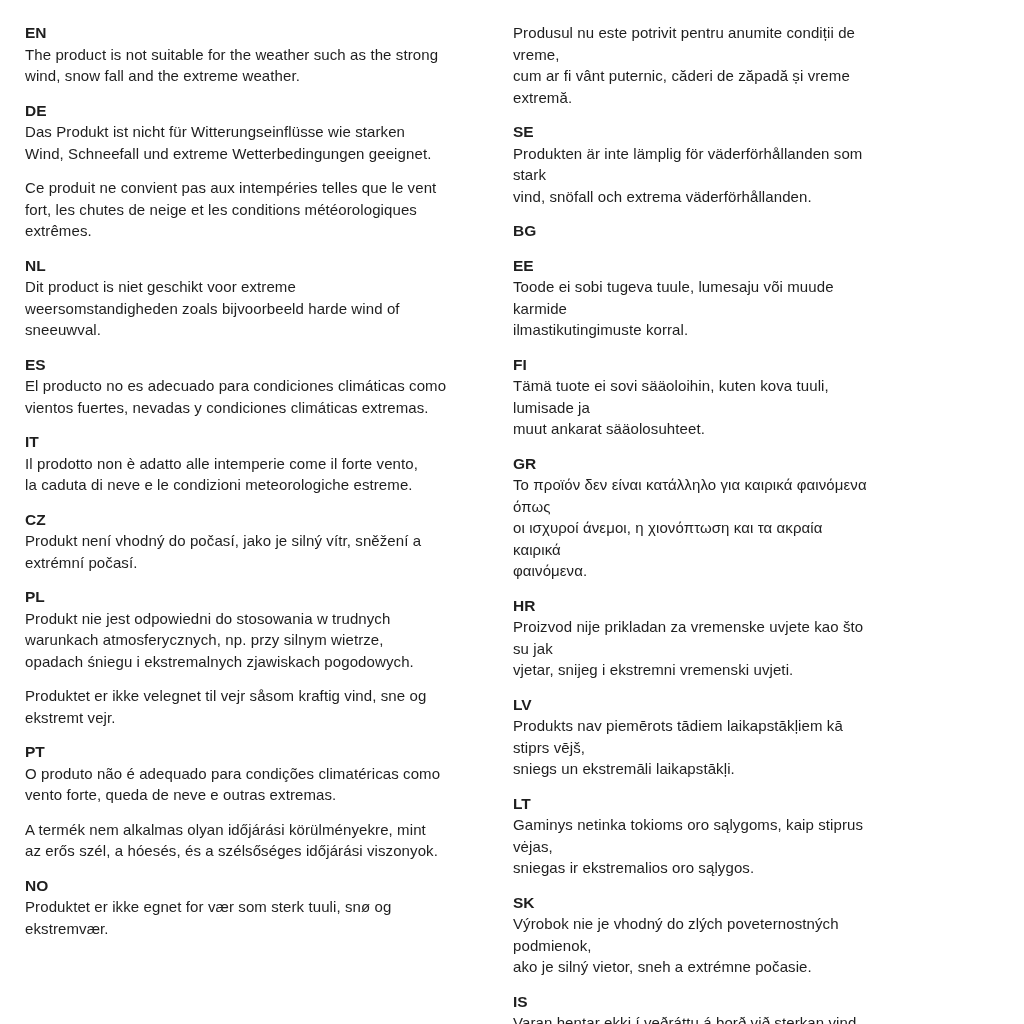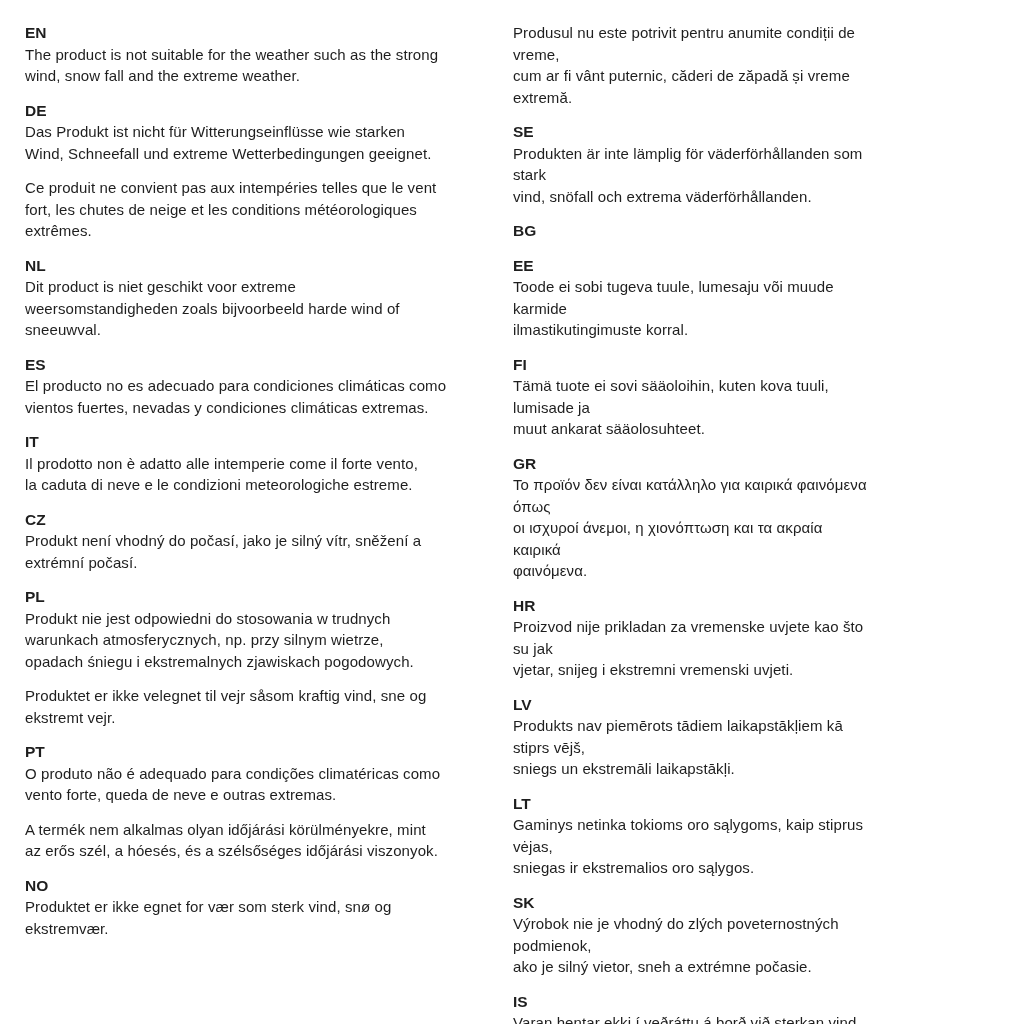--- a/index.html
+++ b/index.html
@@ -107,21 +107,21 @@
       <h2 class="lang-code">PT</h2>
       <p class="lang-text">O produto não é adequado para condições climatéricas como
 vento forte, queda de neve e outras extremas.</p>
     </section>
     <section class="lang-section">
       <p class="lang-text">A termék nem alkalmas olyan időjárási körülményekre, mint
 az erős szél, a hóesés, és a szélsőséges időjárási viszonyok.</p>
     </section>
     <section class="lang-section">
       <h2 class="lang-code">NO</h2>
-      <p class="lang-text">Produktet er ikke egnet for vær som sterk vind, snø og
+      <p class="lang-text">Produktet er ikke egnet for vær som sterk tuuli, snø og
 ekstremvær.</p>
     </section>
   </div>
 
   <div class="col col-right">
     <section class="lang-section">
       <p class="lang-text">Produsul nu este potrivit pentru anumite condiții de vreme,
 cum ar fi vânt puternic, căderi de zăpadă și vreme extremă.</p>
     </section>
     <section class="lang-section">

